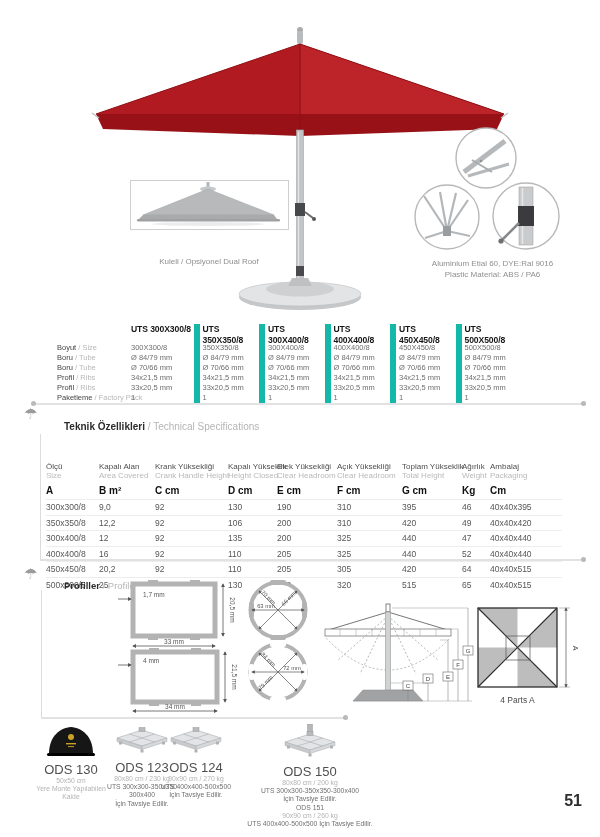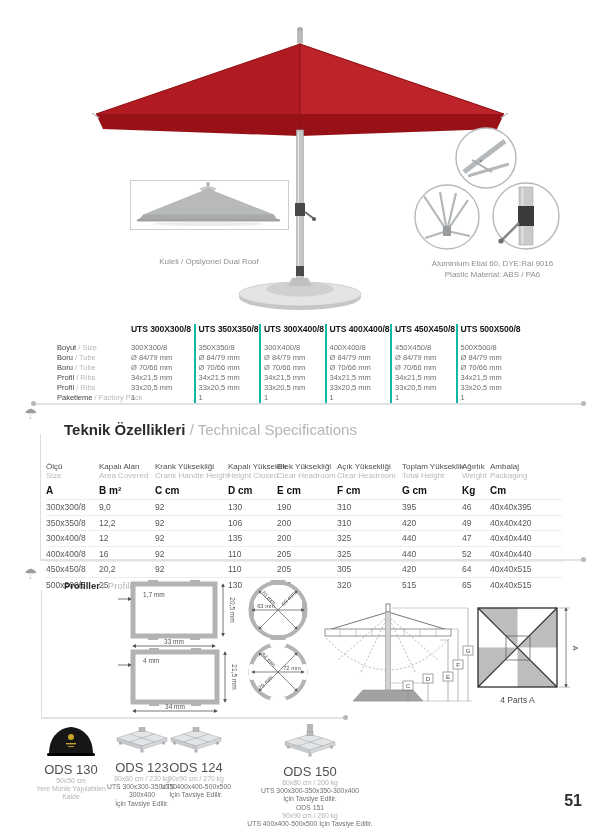--- a/index.html
+++ b/index.html
@@ -23,24 +23,24 @@
   
   .models-grid{position:absolute;left:35px;top:324px;display:grid;
                grid-template-columns:93px repeat(6,65.5px);}
   .mt-corner{height:19px;}
   .mt-head{height:19px;font-size:8.6px;font-weight:bold;color:#161616;letter-spacing:-0.1px;
            padding-left:3px;line-height:11px;}
   .mt-label{height:10px;line-height:10px;font-size:7.5px;padding-left:2px;white-space:nowrap;margin-left:20px;}
   .mt-label .tr{color:#454545;}
   .mt-label .en{color:#b8b8b8;}
   .mt-cell{height:10px;line-height:10px;font-size:7.5px;color:#6e6e6e;padding-left:3px;white-space:nowrap;}
-  .cline{border-left:2px solid #14b8a6;}
+  .cline{border-left:6px solid #14b8a6;}
 
   
-  .specs-title{position:absolute;left:64px;top:421px;font-size:15px;white-space:nowrap;}
+  .specs-title{position:absolute;left:64px;top:421px;font-size:10px;white-space:nowrap;}
   .t-dark{color:#2b2b2b;font-weight:bold;}
   .t-gray{color:#b5b5b5;font-weight:normal;}
   .specs-grid{position:absolute;left:46px;top:462px;display:grid;
               grid-template-columns:53px 56px 73px 49px 60px 65px 60px 28px 72px;}
   .sp-h{padding-bottom:3px;}
   .sp-h .tr{display:block;font-size:8px;color:#4e4e4e;line-height:9px;white-space:nowrap;}
   .sp-h .en{display:block;font-size:8px;color:#b9b9b9;line-height:9px;white-space:nowrap;}
   .sp-u{font-size:10px;font-weight:bold;color:#101010;padding:2px 0 3px;}
   .sp-c{height:14.5px;line-height:14.5px;font-size:8.5px;color:#565656;border-top:1px solid #ededed;white-space:nowrap;}
 

